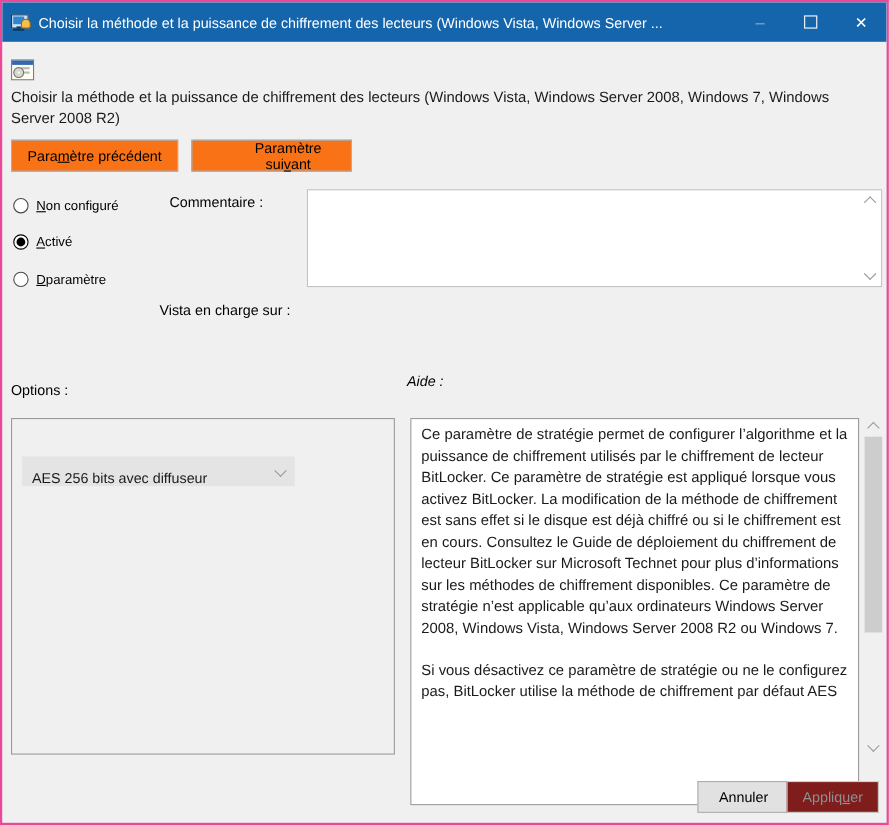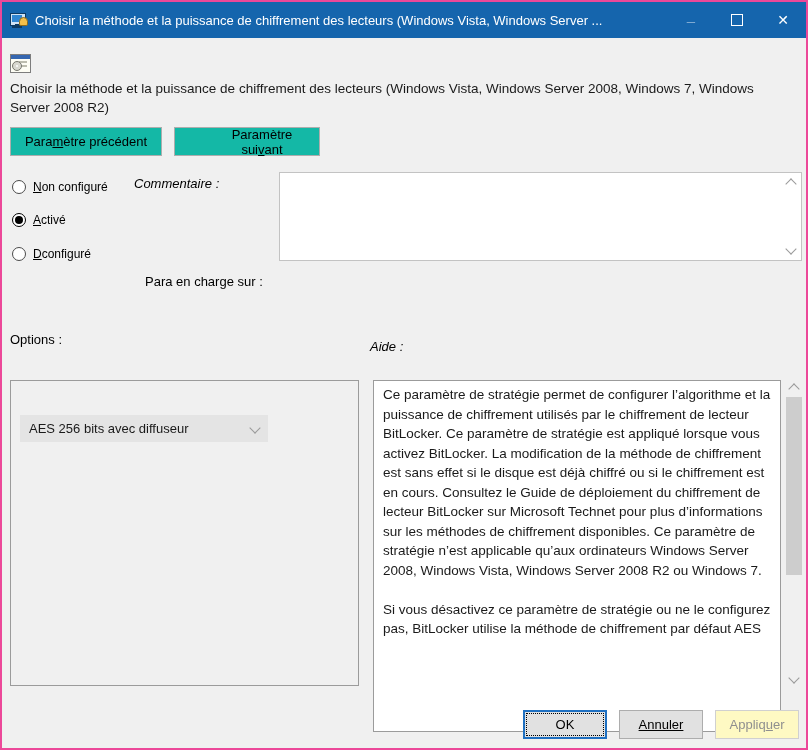--- a/index.html
+++ b/index.html
@@ -32,40 +32,40 @@
   .policy-icon .line2{top:10px;width:8px;}
   .policy-icon .disc{position:absolute;left:1px;top:6px;width:8px;height:8px;border-radius:50%;background:#d8d8d0;border:1px solid #77776e;}
   .policy-icon .disc::after{content:"";position:absolute;left:3px;top:3px;width:2px;height:2px;border-radius:50%;background:#fff;}
   .header-text{
     position:absolute;left:8px;top:77px;width:780px;
     font-size:13.5px;color:#1a1a1a;line-height:19px;
   }
   
   .nav-btn{
     position:absolute;top:125px;height:29px;box-sizing:border-box;
-    background:#14b8a6;border:1px solid #adadad;
+    background:#f97316;border:1px solid #adadad;
     font-size:13px;color:#000;display:flex;align-items:center;justify-content:center;
     font-family:inherit;
   }
   .nav-btn.prev{left:8px;width:152px;}
   .nav-btn.next{left:172px;width:146px;padding-left:36px;}
   .mn{text-decoration:underline;}
   
   .radio-row{position:absolute;left:10px;display:flex;height:18px;font-size:12px;color:#000;cursor:default;}
   .radio-row.r0{top:178px;}
   .radio-row.r1{top:211px;}
   .radio-row.r2{top:245px;}
   .radio{width:12px;height:12px;border:1px solid #4a4a4a;border-radius:50%;background:#fff;position:relative;margin-right:7px;flex:0 0 auto;box-sizing:content-box;}
   .radio.checked{border-color:#000;}
   .radio.checked::after{content:"";position:absolute;left:2px;top:2px;width:8px;height:8px;border-radius:50%;background:#000;}
   
   .field-label{position:absolute;font-size:13px;color:#000;}
-  .lbl-comment{left:132px;top:174px;font-style:italic;}
+  .lbl-comment{left:152px;top:174px;}
   .lbl-supported{left:143px;top:272px;}
-  .lbl-options{left:8px;top:330px;}
+  .lbl-options{left:8px;top:345px;}
   .lbl-aide{left:368px;top:337px;font-style:italic;}
   
   .comment-box{
     position:absolute;left:277px;top:170px;width:523px;height:89px;box-sizing:border-box;
     background:#fff;border:1px solid #c3c3c3;
   }
   .supported-box{
     position:absolute;left:277px;top:267px;width:523px;height:51px;box-sizing:border-box;
     background:#f6f6f6;border:1px solid #c3c3c3;font-size:13px;color:#1a1a1a;
     padding:7px 26px 0 10px;overflow:hidden;
@@ -75,21 +75,21 @@
   .chev.down{transform:rotate(45deg);}
   .chev-slot{position:absolute;width:16px;height:14px;display:flex;align-items:center;justify-content:center;}
   
   .options-box{
     position:absolute;left:8px;top:378px;width:349px;height:306px;box-sizing:border-box;
     border:1px solid #9b9b9b;background:#f0f0f0;
   }
   .select-label{position:absolute;left:18px;top:390px;font-size:13px;color:#000;}
   .dropdown{
     position:absolute;left:18px;top:413px;width:248px;height:27px;box-sizing:border-box;
-    background:#e4e4e4;display:flex;align-items:center;font-size:13px;color:#1a1a1a;
+    background:#e4e4e4;display:flex;align-items:flex-end;font-size:13px;color:#1a1a1a;
     padding-left:9px;cursor:default;
   }
   .dropdown .dd-chev{position:absolute;right:9px;top:9px;}
   
   .help-box{
     position:absolute;left:371px;top:378px;width:408px;height:352px;box-sizing:border-box;
     background:#fff;border:1px solid #9b9b9b;overflow:hidden;
     font-size:13.5px;line-height:19.5px;color:#1a1a1a;padding:4px 8px 0 9px;
   }
   .help-box p{margin:0 0 19.5px 0;}
@@ -101,22 +101,22 @@
   .scroll-arrow.bottom{bottom:0;}
   .scroll-thumb{position:absolute;left:1px;top:17px;width:16px;height:178px;background:#cdcdcd;}
   
   .footer-btn{
     position:absolute;top:708px;width:84px;height:29px;box-sizing:border-box;
     font-size:13px;display:flex;align-items:center;justify-content:center;
     background:#e1e1e1;border:1px solid #adadad;color:#000;font-family:inherit;
   }
   .btn-ok{left:521px;border:2px solid #1f70c1;position:absolute;}
   .btn-ok::after{content:"";position:absolute;inset:1px;border:1px dotted #000;pointer-events:none;}
-  .btn-cancel{left:617px;text-decoration:underline;}
-  .btn-apply{left:713px;background:#fef9c3;border:1px solid #d0d0d0;color:#8f8f8f;}
+  .btn-cancel{left:632px;}
+  .btn-apply{left:713px;background:#7f1d1d;border:1px solid #d0d0d0;color:#8f8f8f;}
 </style>
 </head>
 <body>
 
 <div class="window">
 
   <div class="titlebar">
     <div class="app-icon">
       <div class="monitor"></div>
         <div class="screen"></div>
@@ -154,35 +154,35 @@
   <div class="radio-row r0">
     <span class="radio"></span>
     <span><span></span><span class="mn">N</span><span>on configuré</span></span>
   </div>
   <div class="radio-row r1">
     <span class="radio checked"></span>
     <span><span></span><span class="mn">A</span><span>ctivé</span></span>
   </div>
   <div class="radio-row r2">
     <span class="radio"></span>
-    <span><span></span><span class="mn">D</span><span>configuré</span></span>
+    <span><span></span><span class="mn">D</span><span>paramètre</span></span>
   </div>
 
   <div class="field-label lbl-comment">Commentaire :</div>
   <div class="comment-box">
     <span></span>
     <div class="chev-slot" style="right:2px;top:4px;">
         <span class="chev up"></span>
       </div>
     <div class="chev-slot" style="right:2px;bottom:4px;">
         <span class="chev down"></span>
       </div>
   </div>
 
-  <div class="field-label lbl-supported">Para en charge sur :</div>
+  <div class="field-label lbl-supported">Vista en charge sur :</div>
 
   <div class="field-label lbl-options">Options :</div>
   <div class="field-label lbl-aide">Aide :</div>
 
   <div class="options-box"></div>
   <div class="dropdown">
     <span>AES 256 bits avec diffuseur</span>
     <span class="dd-chev">
         <span class="chev down"></span>
       </span>
@@ -195,23 +195,20 @@
   <div class="scrollbar">
     <div class="scroll-arrow top">
         <span class="chev up"></span>
       </div>
     <div class="scroll-thumb"></div>
     <div class="scroll-arrow bottom">
         <span class="chev down"></span>
       </div>
   </div>
 
-  <button class="footer-btn btn-ok">
-    <span>OK</span>
-  </button>
   <button class="footer-btn btn-cancel">
     <span>Annuler</span>
   </button>
   <button class="footer-btn btn-apply">
     <span><span>Appliq</span><span class="mn">u</span><span>er</span></span>
   </button>
 
 </div>
 
 </body></html>

